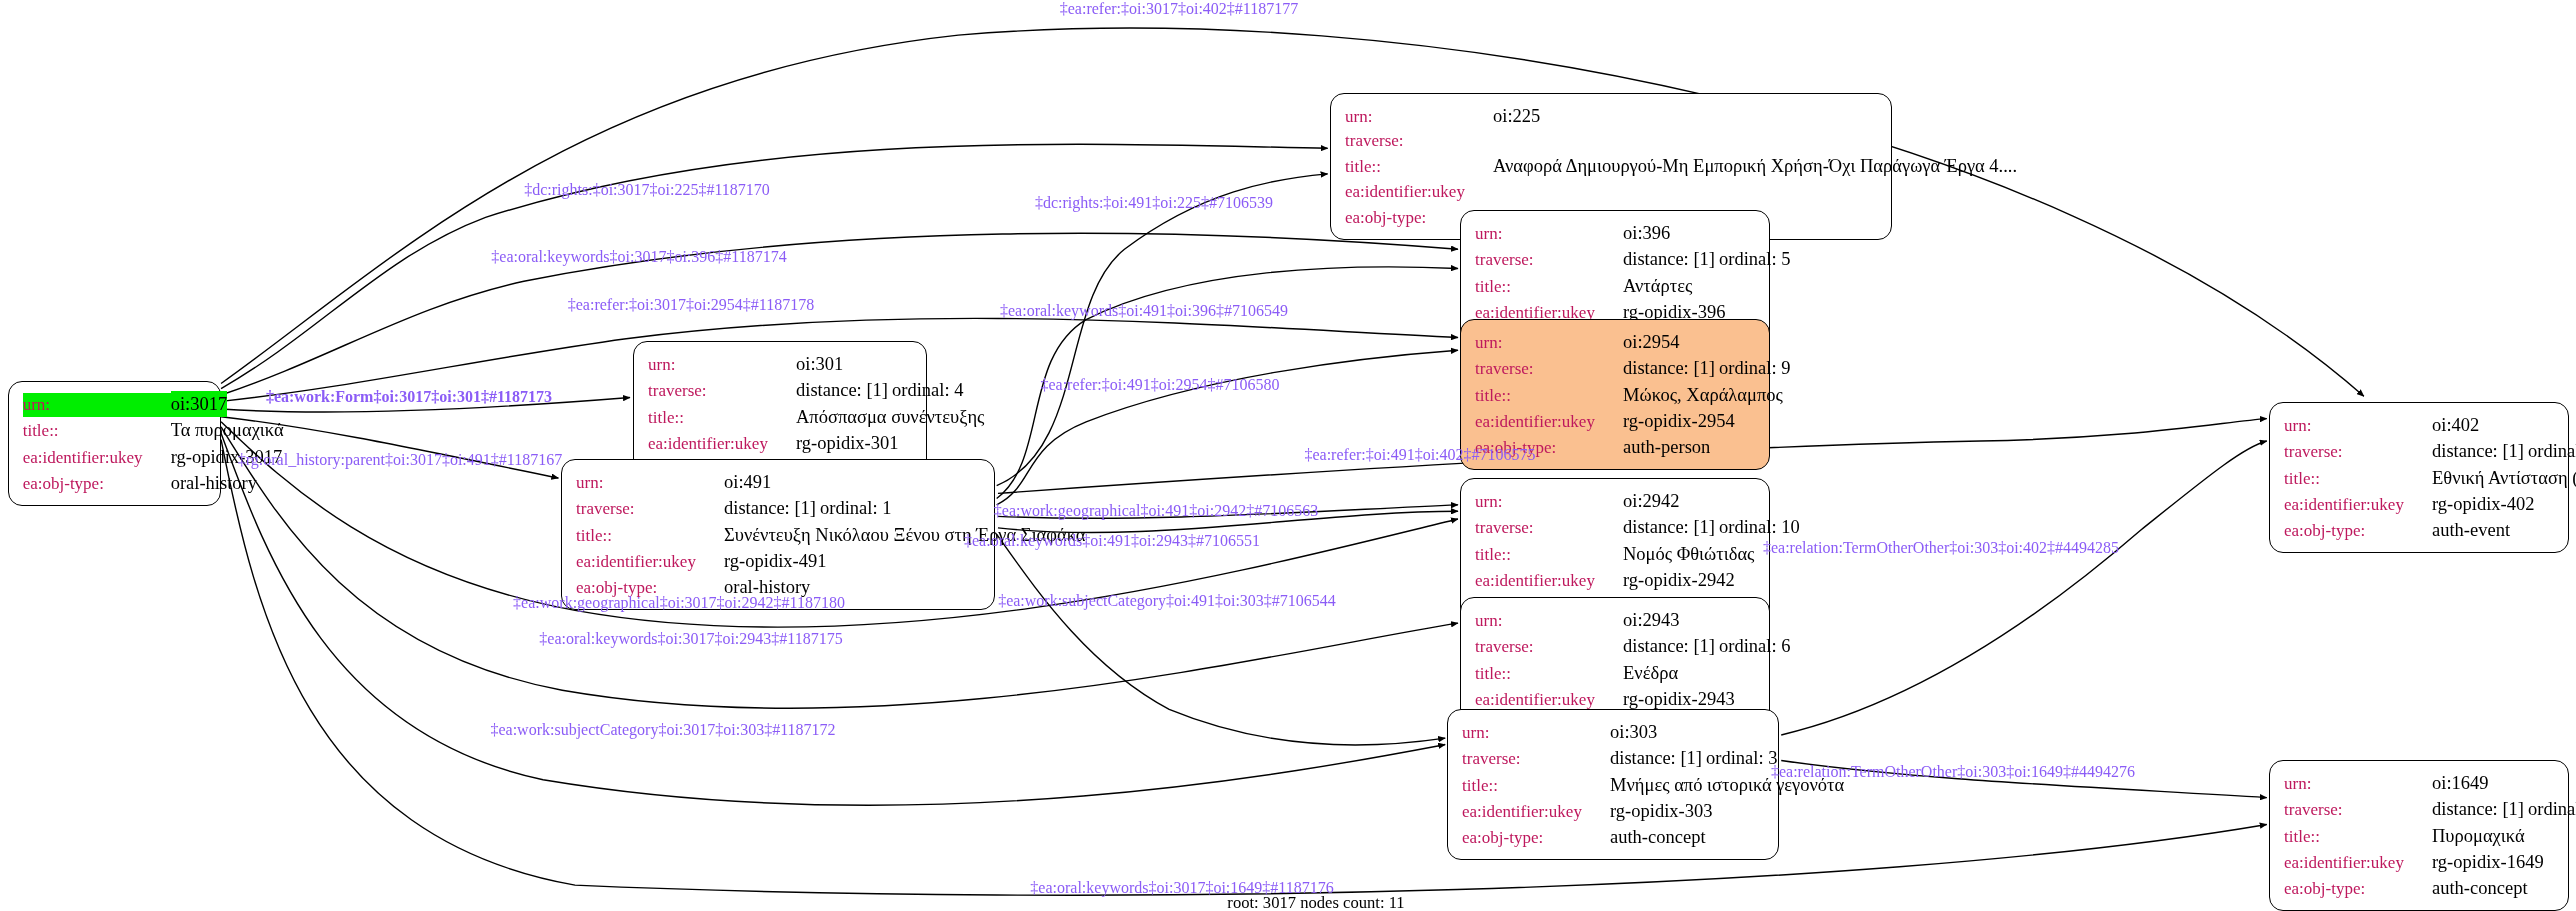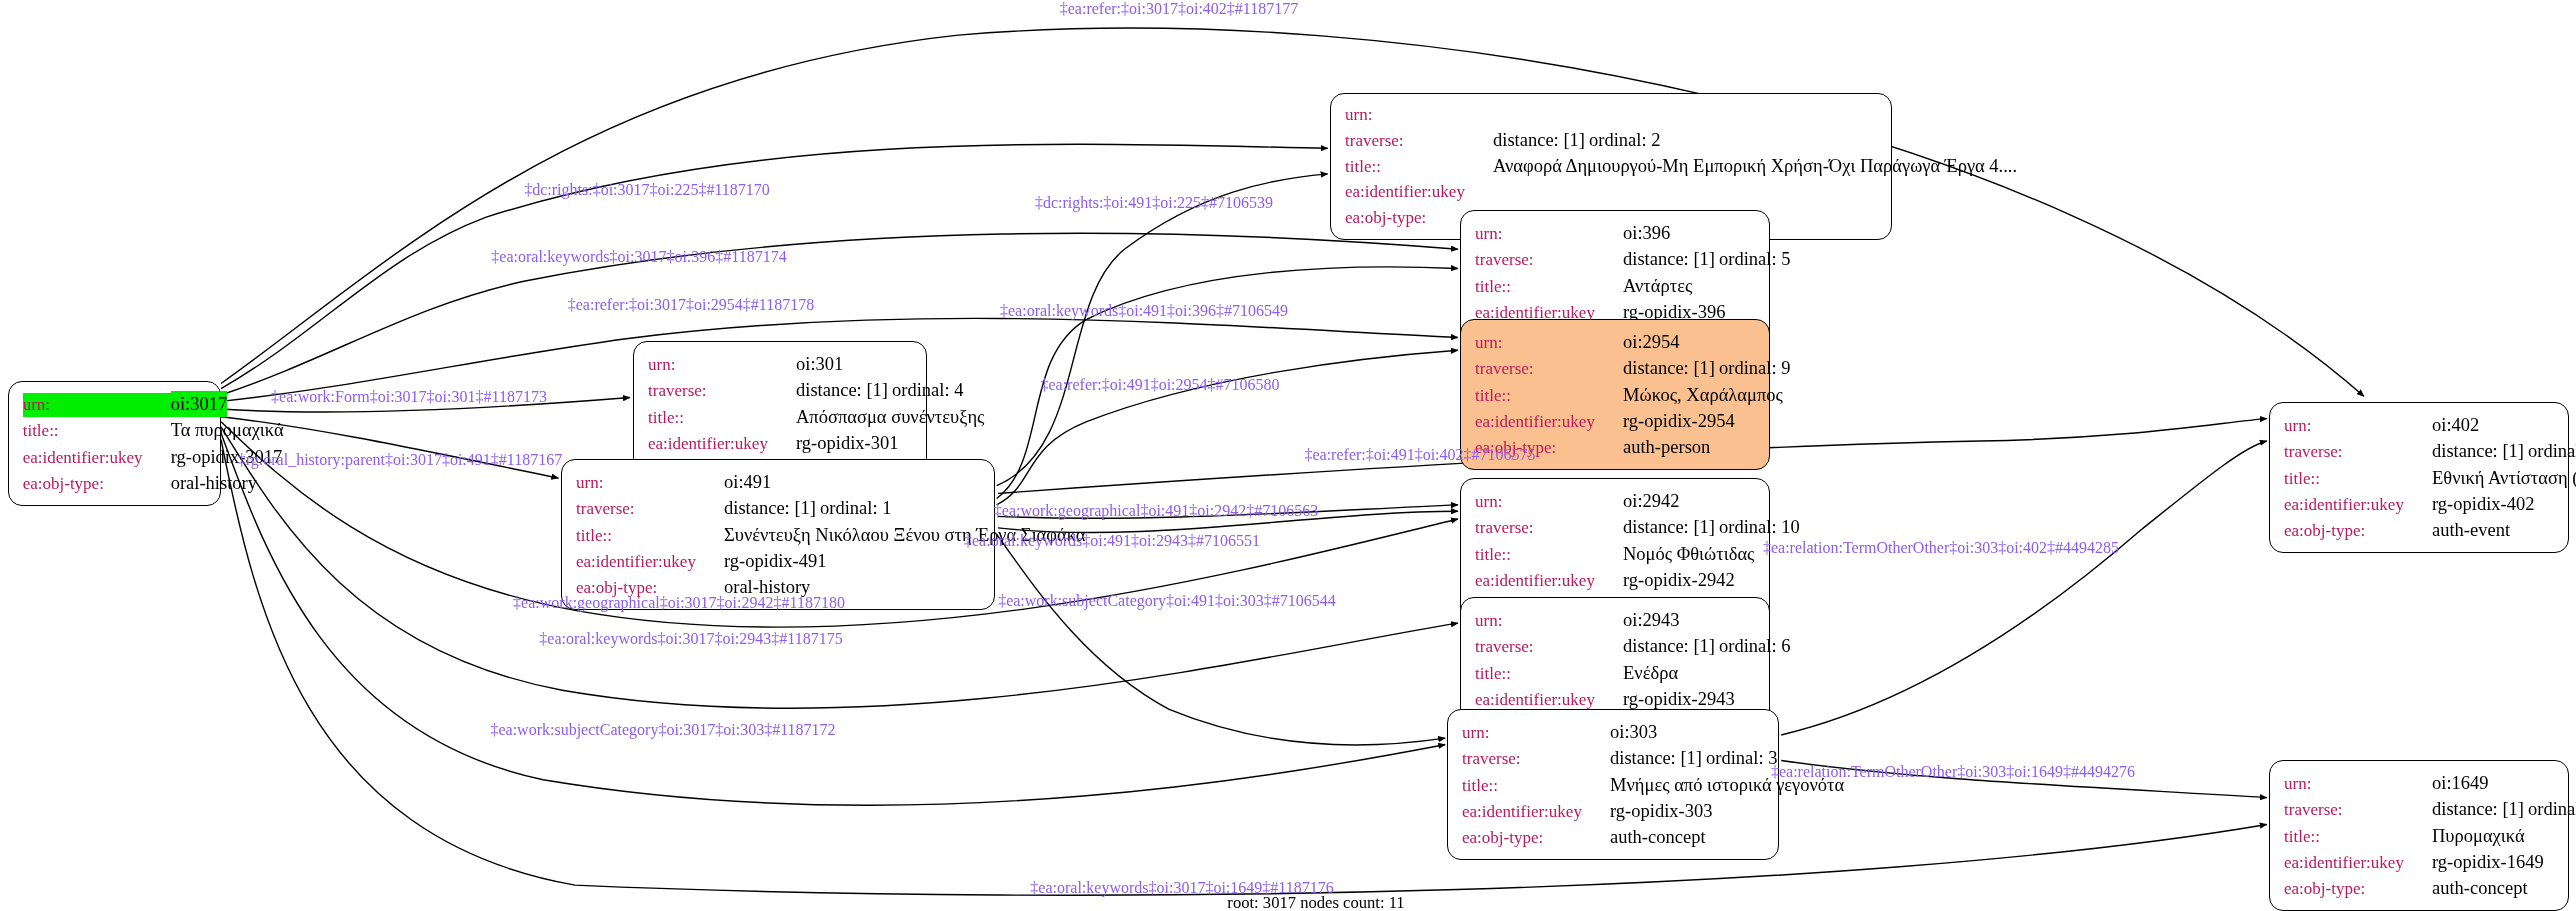--- a/index.html
+++ b/index.html
@@ -127,24 +127,24 @@
           <span class="nv">rg-opidix-3017</span>
         </div>
         <div class="node-row">
           <span class="nk">ea:obj-type:</span>
           <span class="nv">oral-history</span>
         </div>
       </div>
       <div class="node" style="left: 1330px; top: 93px; width: 562px;">
         <div class="node-row">
           <span class="nk">urn:</span>
-        </div>
-        <div class="node-row trav">
-          <span class="nk">traverse:</span>
-          <span class="nv"><span class="d1">distance: [1]</span><span>ordinal: 2</span></span>
+          <span class="nv">oi:225</span>
+        </div>
+        <div class="node-row trav">
+          <span class="nk">traverse:</span>
         </div>
         <div class="node-row">
           <span class="nk">title::</span>
           <span class="nv">Αναφορά Δημιουργού-Μη Εμπορική Χρήση-Όχι Παράγωγα Έργα 4....</span>
         </div>
         <div class="node-row">
           <span class="nk">ea:identifier:ukey</span>
         </div>
         <div class="node-row">
           <span class="nk">ea:obj-type:</span>
@@ -350,21 +350,21 @@
         </div>
       </div>
     </div>
   <div id="edge-labels-layer">
       <div class="edge-label" style="left: 1179px; top: 9px;">‡ea:refer:‡oi:3017‡oi:402‡#1187177</div>
       <div class="edge-label" style="left: 647px; top: 190px;">‡dc:rights:‡oi:3017‡oi:225‡#1187170</div>
       <div class="edge-label" style="left: 1154px; top: 203px;">‡dc:rights:‡oi:491‡oi:225‡#7106539</div>
       <div class="edge-label" style="left: 639px; top: 257px;">‡ea:oral:keywords‡oi:3017‡oi:396‡#1187174</div>
       <div class="edge-label" style="left: 691px; top: 305px;">‡ea:refer:‡oi:3017‡oi:2954‡#1187178</div>
       <div class="edge-label" style="left: 1144px; top: 311px;">‡ea:oral:keywords‡oi:491‡oi:396‡#7106549</div>
-      <div class="edge-label" style="left: 409px; top: 397px;">‡ea:work:Form‡oi:3017‡oi:301‡#1187173</div>
+      <div class="edge-label" style="left: 409px; top: 397px; font-weight: bold;">‡ea:work:Form‡oi:3017‡oi:301‡#1187173</div>
       <div class="edge-label" style="left: 1160px; top: 385px;">‡ea:refer:‡oi:491‡oi:2954‡#7106580</div>
       <div class="edge-label" style="left: 400px; top: 452px; margin-top: 8px;">‡rg:oral_history:parent‡oi:3017‡oi:491‡#1187167</div>
       <div class="edge-label" style="left: 1420px; top: 455px;">‡ea:refer:‡oi:491‡oi:402‡#7106575</div>
       <div class="edge-label" style="left: 1156px; top: 511px;">‡ea:work:geographical‡oi:491‡oi:2942‡#7106563</div>
       <div class="edge-label" style="left: 1112px; top: 541px;">‡ea:oral:keywords‡oi:491‡oi:2943‡#7106551</div>
       <div class="edge-label" style="left: 679px; top: 571px; margin-top: 32px;">‡ea:work:geographical‡oi:3017‡oi:2942‡#1187180</div>
       <div class="edge-label" style="left: 1167px; top: 601px;">‡ea:work:subjectCategory‡oi:491‡oi:303‡#7106544</div>
       <div class="edge-label" style="left: 649px; top: 639px; margin-left: 42px;">‡ea:oral:keywords‡oi:3017‡oi:2943‡#1187175</div>
       <div class="edge-label" style="left: 663px; top: 730px;">‡ea:work:subjectCategory‡oi:3017‡oi:303‡#1187172</div>
       <div class="edge-label" style="left: 1941px; top: 548px;">‡ea:relation:TermOtherOther‡oi:303‡oi:402‡#4494285</div>

